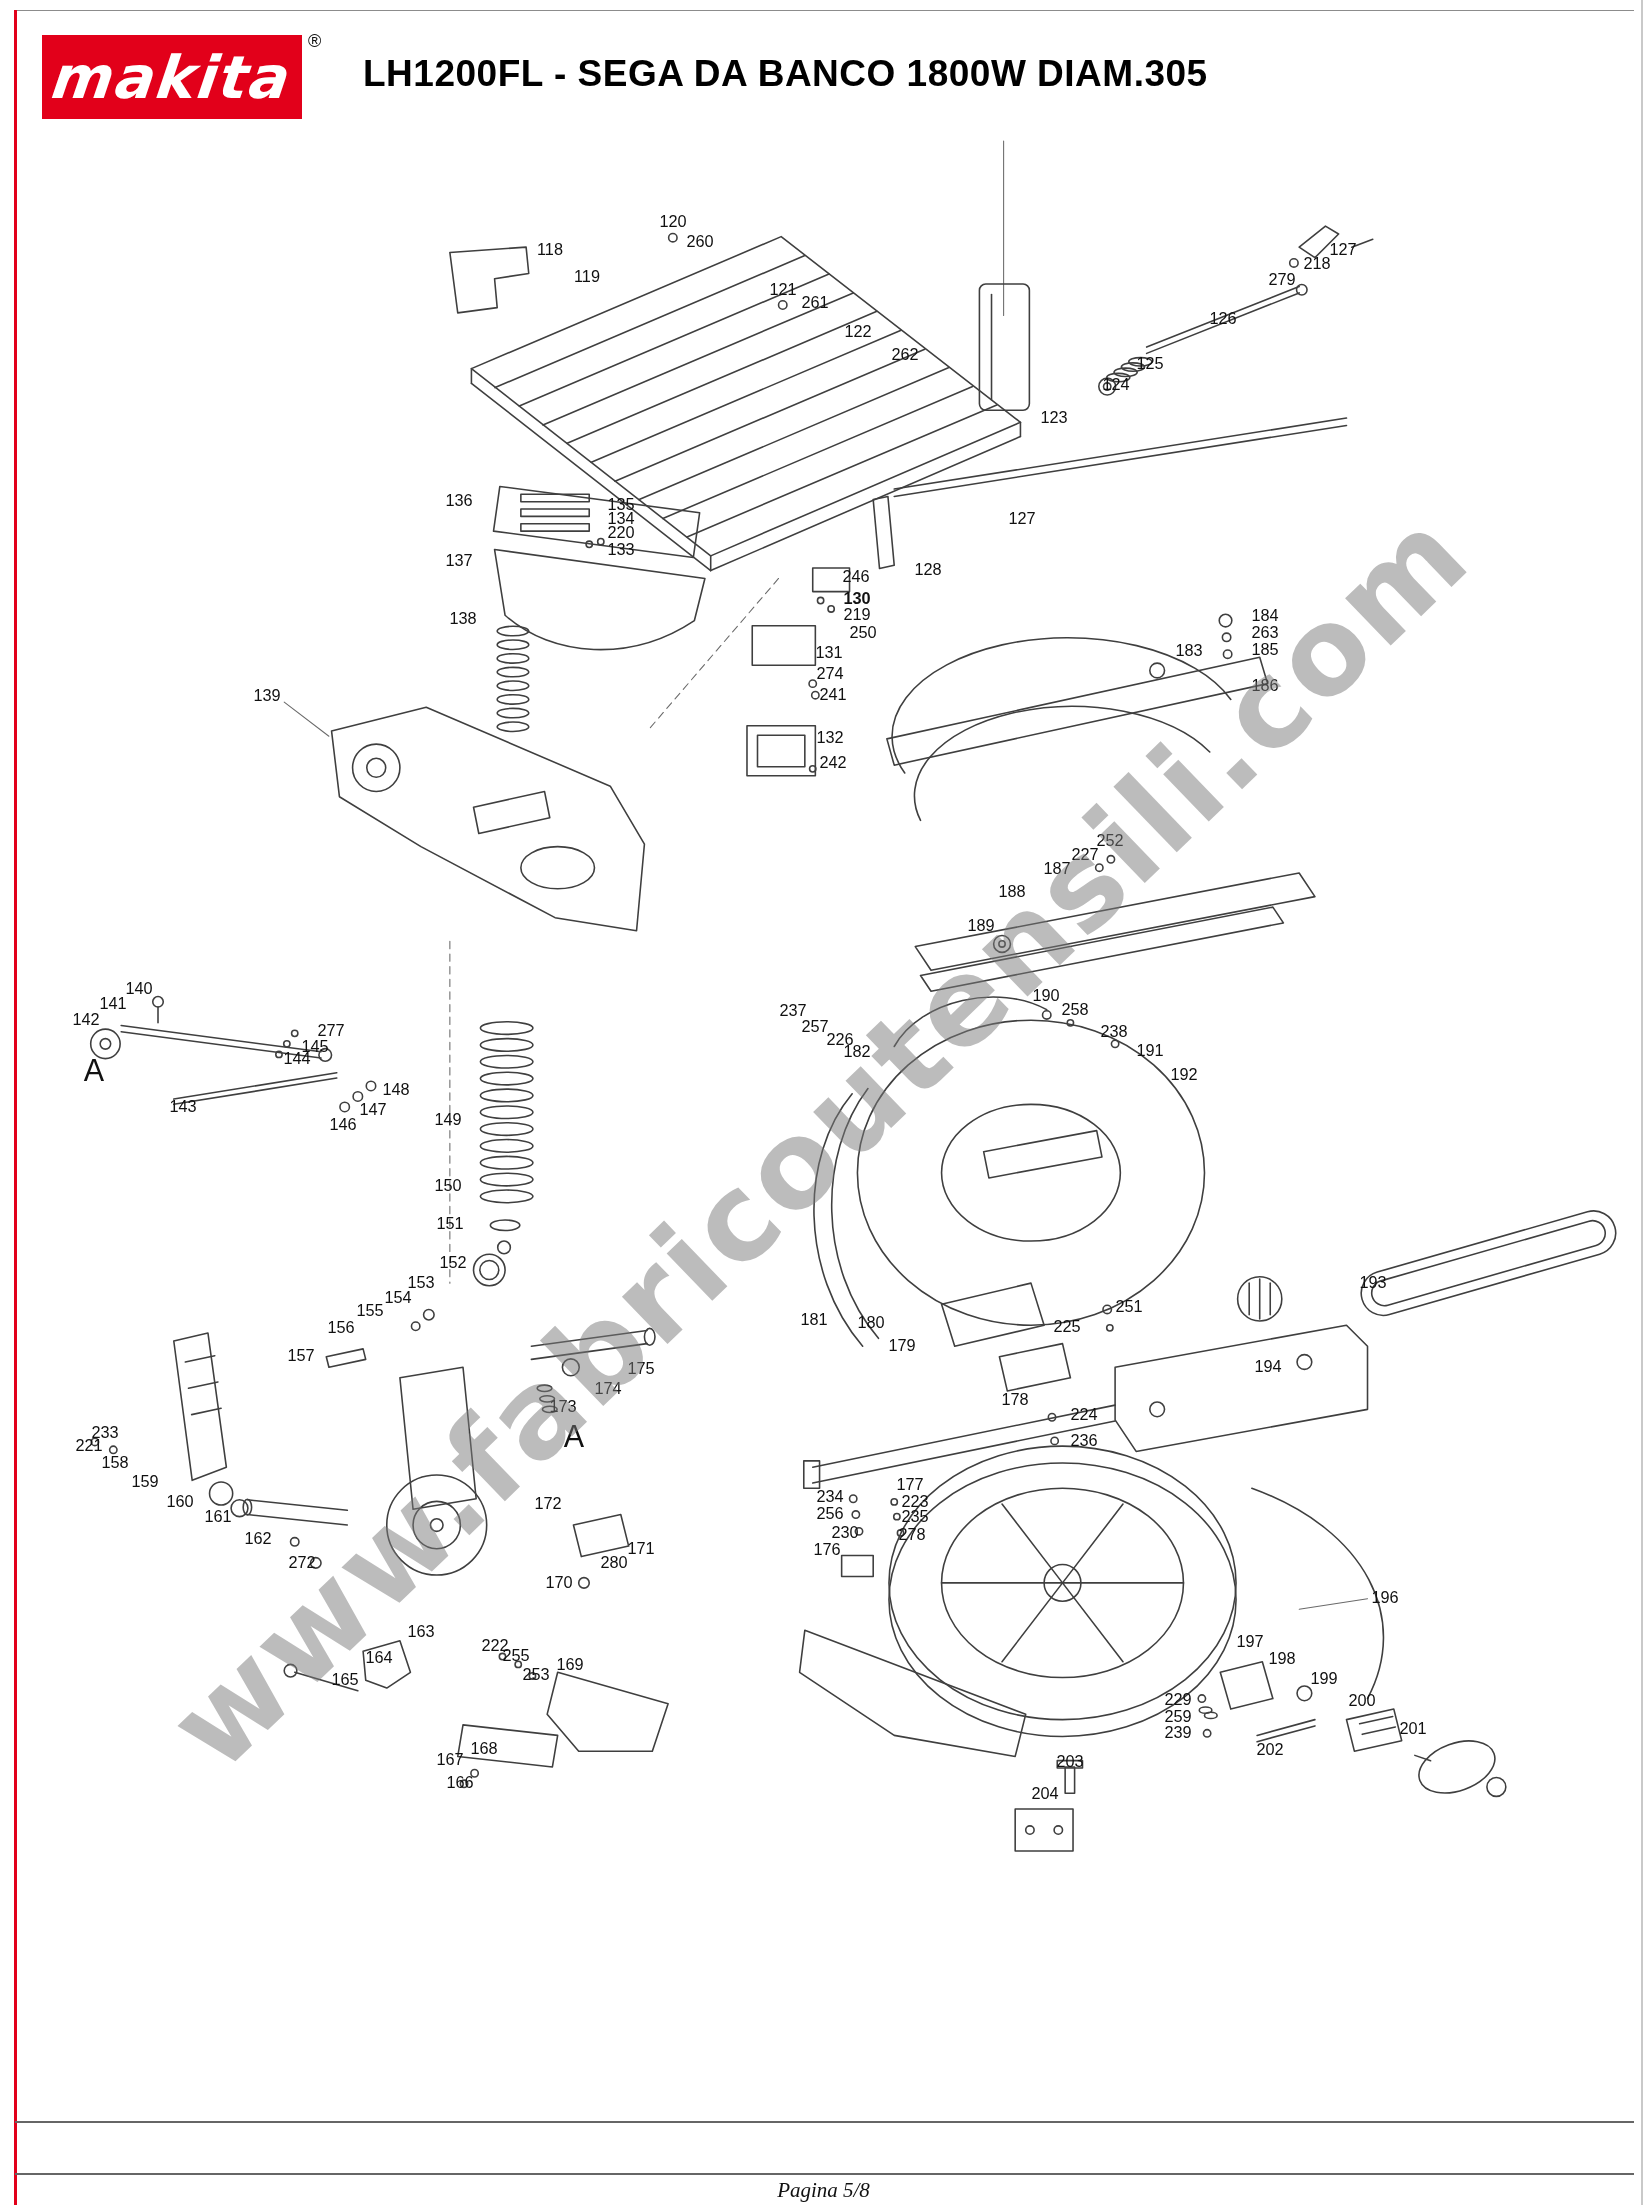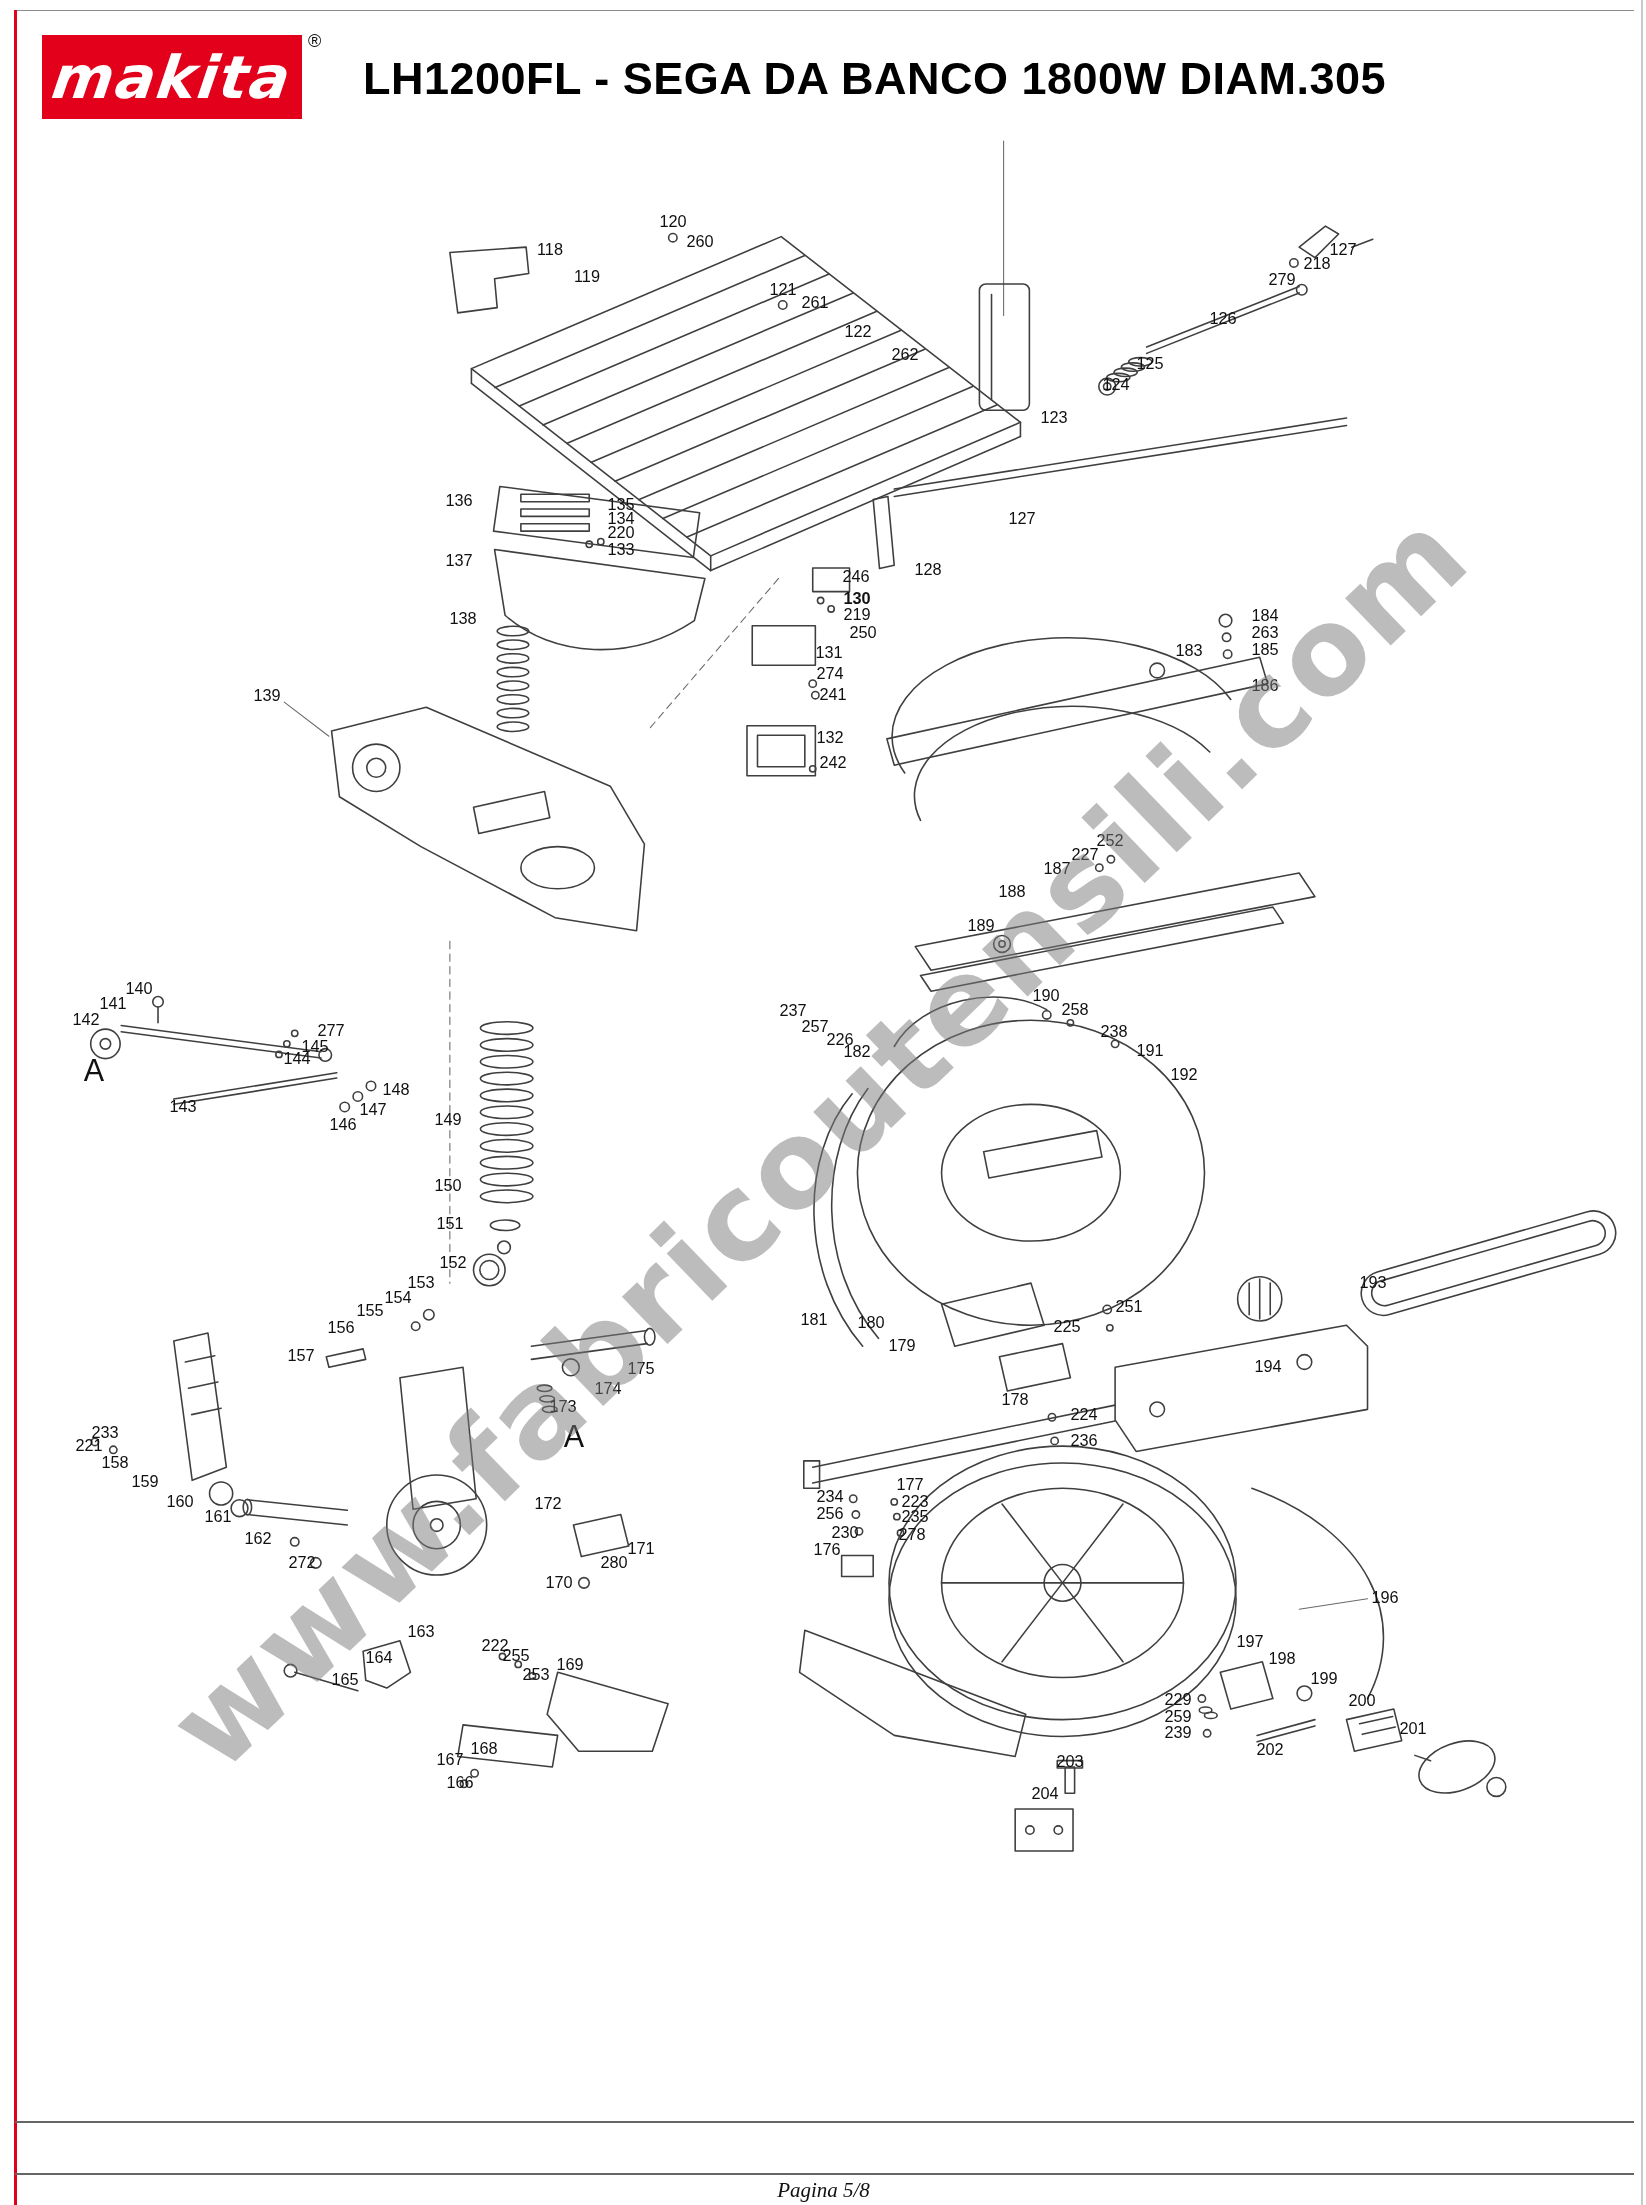--- a/index.html
+++ b/index.html
@@ -15,21 +15,21 @@
   .logo-box{
     position:absolute;left:42px;top:35px;width:260px;height:84px;background:#e2001a;
     display:flex;align-items:center;justify-content:center;
   }
   .logo-text{
     color:#ffffff;font-style:italic;font-weight:bold;font-size:59px;
     font-family:"DejaVu Sans",sans-serif;transform:skewX(-8deg);letter-spacing:1.6px;
   }
   .registered{position:absolute;left:308px;top:30.5px;font-size:18px;color:#111;}
   .page-title{
-    position:absolute;left:363px;top:53px;font-size:45px;font-weight:bold;color:#000;
+    position:absolute;left:363px;top:53px;font-size:37px;font-weight:bold;color:#000;
     letter-spacing:0.5px;white-space:nowrap;
   }
   
   .diagram-svg{position:absolute;left:0;top:0;z-index:1;}
   .labels-layer{position:absolute;left:0;top:0;width:100%;height:100%;z-index:3;}
   .part-label{
     position:absolute;transform:translate(-50%,-50%);font-size:16.3px;color:#111;
     white-space:nowrap;font-family:"Liberation Sans",sans-serif;
   }
   .section-letter{

